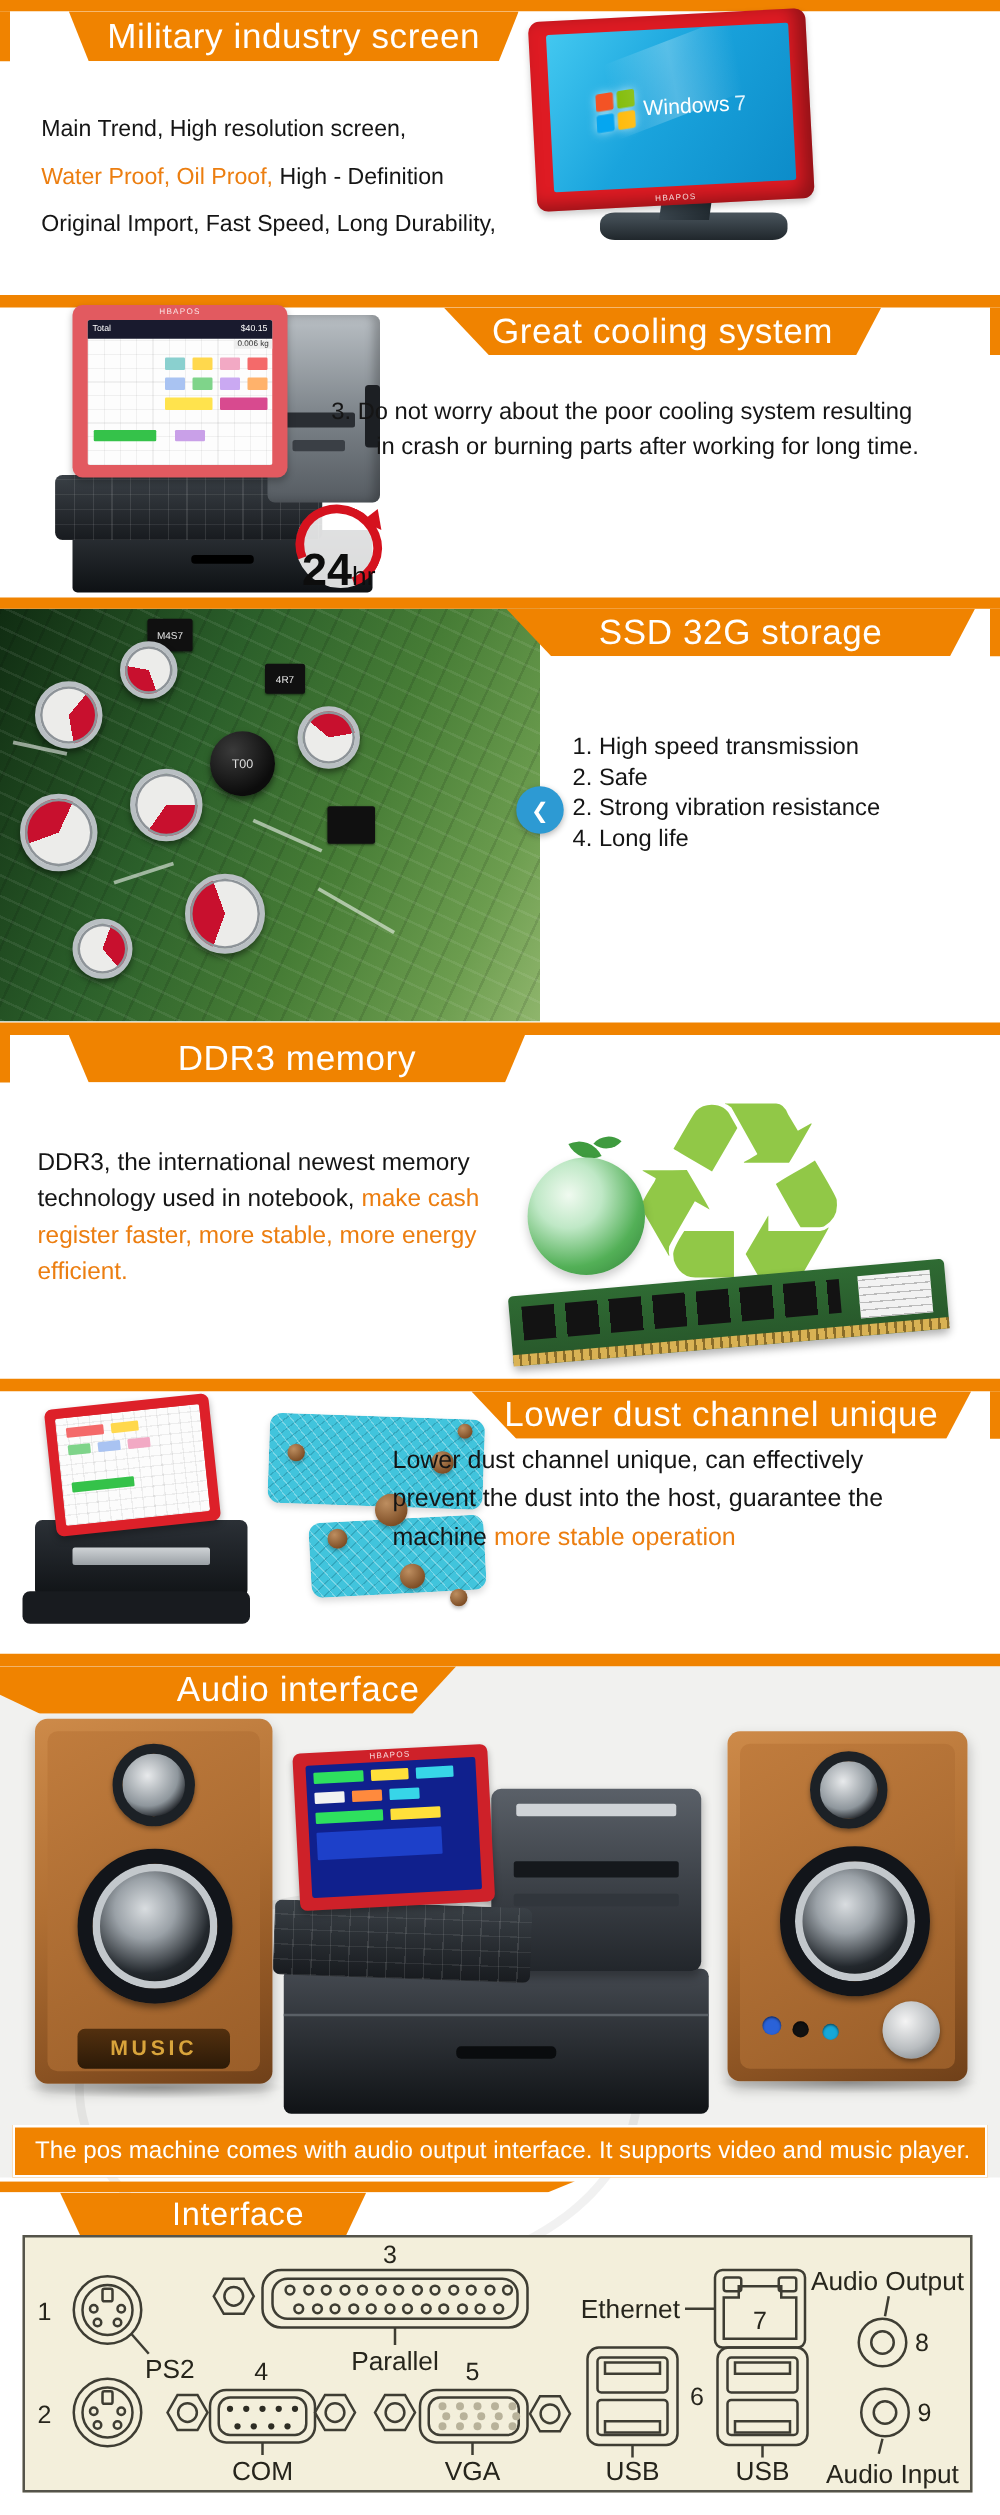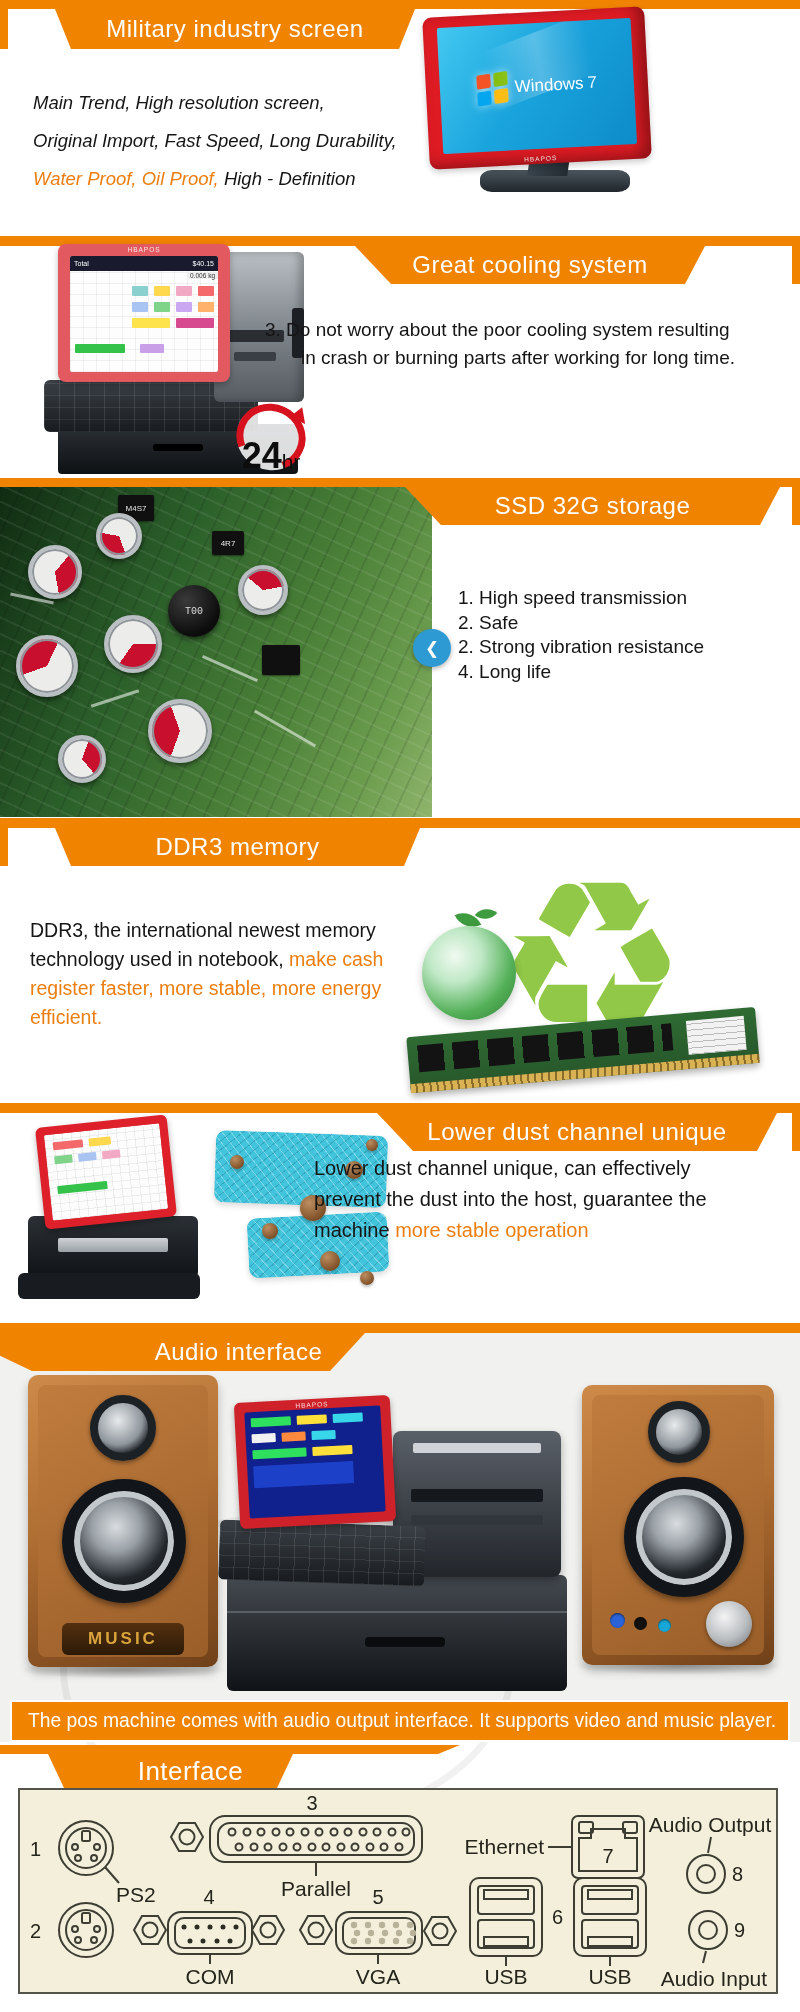--- a/index.html
+++ b/index.html
@@ -3,21 +3,21 @@
 <meta charset="utf-8">
 <style>
   html,body{margin:0;padding:0;background:#fff;}
   .page{position:relative;width:800px;height:2012px;background:#fff;overflow:hidden;
         font-family:"Liberation Sans",sans-serif;color:#151515;}
   .abs{position:absolute;}
   .sec{position:absolute;left:0;width:800px;}
   .strip{position:absolute;background:#F08300;}
   .tab{position:absolute;background:#F08300;}
   .band{position:absolute;background:#F08300;color:#fff;display:flex;align-items:center;justify-content:center;
-        font-size:24px;letter-spacing:.5px;white-space:nowrap;z-index:5;}
+        font-size:28px;letter-spacing:.5px;white-space:nowrap;z-index:5;}
   .band.cut-left{clip-path:polygon(0 0,100% 0,calc(100% - 16px) 100%,16px 100%);}
   .band.cut-right{clip-path:polygon(0 0,100% 0,calc(100% - 20px) 100%,36px 100%);}
   .band.cut-edge{clip-path:polygon(0 0,100% 0,calc(100% - 35px) 100%,32px 100%,0 60%);}
   .orange{color:#EC7E10;}
   .bodytext{position:absolute;line-height:38px;font-size:18.5px;}
   
   .mon-base{position:absolute;background:linear-gradient(#4a555d,#20272c);border-radius:12px/9px;}
   .mon-neck{position:absolute;background:linear-gradient(90deg,#39444c,#222b31);transform:skewX(-8deg);}
   .mon-bezel{position:absolute;background:#DE1B23;border-radius:9px;transform:rotate(-3deg);
              box-shadow:inset -8px -4px 14px rgba(0,0,0,.35),0 3px 6px rgba(0,0,0,.2);}
@@ -62,21 +62,21 @@
   .pcb::before{content:"";position:absolute;inset:0;
      background-image:repeating-linear-gradient(25deg,rgba(255,255,255,.07) 0 2px,transparent 2px 15px),
                       repeating-linear-gradient(115deg,rgba(0,0,0,.10) 0 2px,transparent 2px 19px);}
   .cap{position:absolute;border-radius:50%;border:4px solid #b9bfc3;
        box-shadow:0 3px 5px rgba(0,0,0,.45),inset 0 0 0 2px #8d9398;}
   .icchip{position:absolute;background:#101010;border-radius:2px;color:#e8e8e8;
           display:flex;align-items:center;justify-content:center;font-size:8px;box-shadow:0 1px 2px rgba(0,0,0,.5);}
   .silk{position:absolute;background:rgba(255,255,255,.55);}
   .crystal{position:absolute;border-radius:50%;background:radial-gradient(circle at 35% 30%,#3a3a3a,#0c0c0c 70%);
            display:flex;align-items:center;justify-content:center;color:#ddd;font-size:10px;
-           box-shadow:0 3px 5px rgba(0,0,0,.5);font-family:Liberation Mono, monospace;}
+           box-shadow:0 3px 5px rgba(0,0,0,.5);}
   .navbtn{position:absolute;border-radius:50%;background:#2D9AD3;color:#fff;display:flex;align-items:center;
           justify-content:center;font-size:17px;box-shadow:0 2px 5px rgba(0,0,0,.3);cursor:pointer;z-index:6;}
   .feat-list div{white-space:nowrap;}
   
   .recycle{position:absolute;color:#8CC63E;font-size:215px;line-height:1;opacity:.95;}
   .earth{position:absolute;border-radius:50%;
          background:radial-gradient(circle at 35% 32%,#f0faf0 0%,#bfe8c6 30%,#53b057 65%,#2f7d36 100%);
          box-shadow:0 4px 8px rgba(0,0,0,.2);}
   .leaf{position:absolute;background:#3f9b3f;border-radius:0 100% 0 100%;}
   .ram{position:absolute;background:linear-gradient(#2f6b33,#27562a);border-radius:4px;transform:rotate(-5deg);
@@ -137,24 +137,24 @@
 <body>
 
 <div class="page">
 
   <div class="sec" style="top:0;height:236px;">
     <div class="strip" style="left:0;top:0;width:800px;height:9px;"></div>
     <div class="tab" style="left:0;top:9px;width:8px;height:40px;"></div>
     <div class="band cut-left" style="left:55px;top:9px;width:360px;height:40px;">
       <span>Military industry screen</span>
     </div>
-    <div class="bodytext" style="left:33px;top:84px;font-style:italic;">
+    <div class="bodytext" style="left:33px;top:84px;">
       <div>Main Trend, High resolution screen,</div>
+      <div><span class="orange">Water Proof, Oil Proof,</span><span> High - Definition</span></div>
       <div>Original Import, Fast Speed, Long Durability,</div>
-      <div><span class="orange">Water Proof, Oil Proof,</span><span> High - Definition</span></div>
     </div>
     <div class="abs" style="left:418px;top:12px;width:260px;height:210px;">
       <div class="mon-base" style="left:62px;top:158px;width:150px;height:22px;"></div>
       <div class="mon-neck" style="left:112px;top:124px;width:40px;height:40px;"></div>
       <div class="mon-bezel" style="left:8px;top:0;width:222px;height:152px;">
         <div class="mon-screen">
           <div class="winflag">
             <div class="f1"></div>
             <div class="f2"></div>
             <div class="f3"></div>

